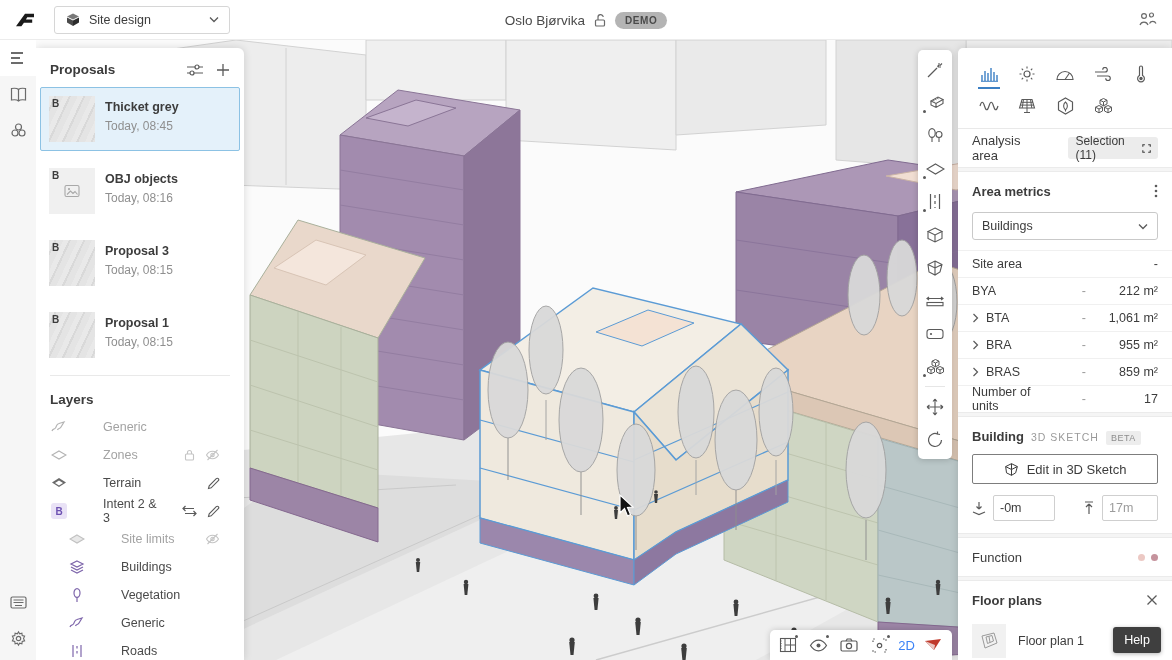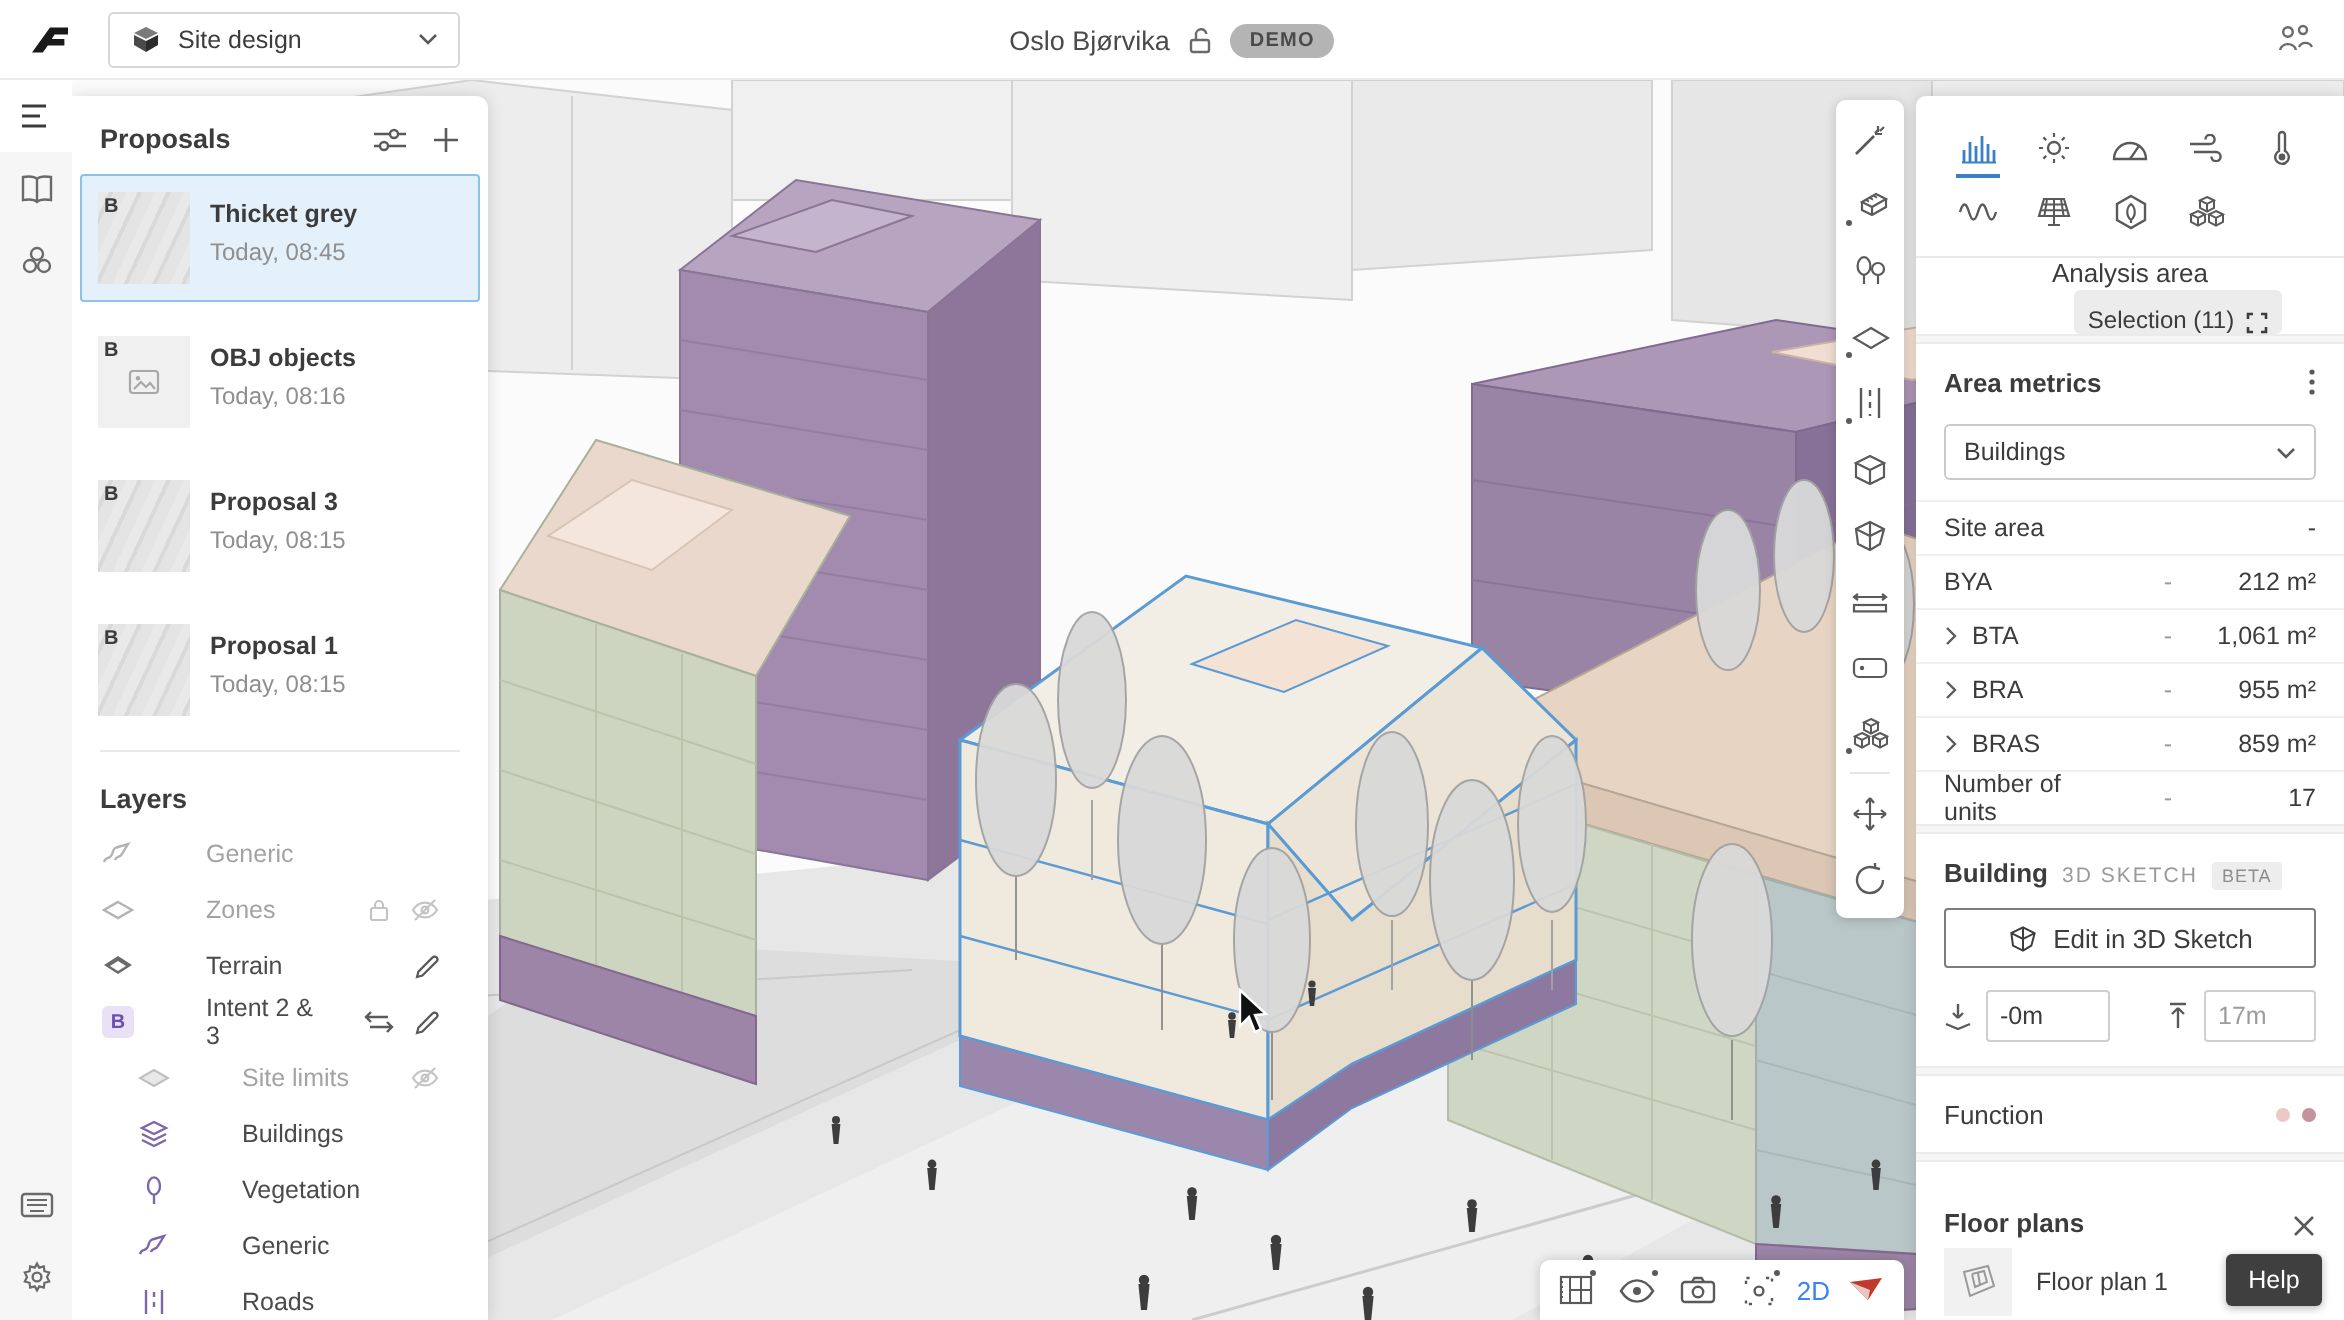--- a/index.html
+++ b/index.html
@@ -69,24 +69,24 @@
   .right-panel { position:absolute; left:958px; top:48px; width:214px; height:612px; background:#fff;
     border-radius:5px 0 0 0; box-shadow:0 0 8px rgba(0,0,0,.14); z-index:20; overflow:hidden; }
   .tab-grid { padding:10px 12px 6px 12px; }
   .tab-row { display:flex; }
   .tab-cell { width:38px; height:32px; display:flex; align-items:center; justify-content:center;
     cursor:pointer; position:relative; }
   .tab-cell.sel:after { content:""; position:absolute; left:8px; right:8px; bottom:1px; height:2px; background:#3b7fc4; }
   .rp-divider { border-top:1px solid #e9e9e9; }
   .band { height:5px; background:#f5f5f5; border-top:1px solid #ebebeb; border-bottom:1px solid #ebebeb; }
   .row { display:flex; align-items:center; padding:0 14px; }
-  .aa-row { height:38px;flex-direction:column; }
+  .aa-row { height:38px; }
   .aa-label { font-size:13px; color:#3c3c3c; flex:1; }
-  .sel-pill { background:#ececec; border-radius:3px; height:22px; display:flex; align-items:flex-end;
-    gap:6px; padding:0 7px; font-size:12px; color:#3c3c3c; cursor:pointer;margin-left:48px; }
+  .sel-pill { background:#ececec; border-radius:3px; height:22px; display:flex; align-items:center;
+    gap:6px; padding:11px 7px; font-size:12px; color:#3c3c3c; cursor:pointer;margin-left:48px; }
   .am-row { height:38px; }
   .am-title { font-size:13px; font-weight:700; flex:1; }
   .dd { margin:2px 14px 10px 14px; height:28px; border:1px solid #c9c9c9; border-radius:3px;
     display:flex; align-items:center; padding:0 9px; cursor:pointer; }
   .dd .dlbl { font-size:12.5px; flex:1; }
   .metric { height:27px; border-top:1px solid #f0f0f0; display:flex; align-items:center; padding:0 14px; }
   .metric .chev { width:14px; display:flex; }
   .metric .mlabel { font-size:12.5px; color:#3c3c3c; flex:1; }
   .metric .mmid { width:30px; text-align:right; font-size:12.5px; color:#9a9a9a; }
   .metric .mval { width:72px; text-align:right; font-size:12.5px; color:#3c3c3c; }
@@ -98,21 +98,21 @@
   .edit-btn { margin:0 14px; height:30px; border:1px solid #7d7d7d; border-radius:2px; background:#fff;
     width:186px; display:flex; align-items:center; justify-content:center; gap:8px; font-size:13px;
     color:#3c3c3c; cursor:pointer; font-family:inherit; }
   .hrow { display:flex; align-items:center; gap:7px; padding:11px 14px 12px 14px; }
   .hinput { height:26px; border:1px solid #cfcfcf; border-radius:2px; font-size:12.5px; padding:0 6px;
     font-family:inherit; color:#3c3c3c; }
   .hinput.gray { color:#9c9c9c; }
   .fn-row { height:38px; }
   .fn-label { font-size:13px; flex:1; }
   .fdot { width:7px; height:7px; border-radius:50%; display:inline-block; margin-left:6px; }
-  .fp-head { height:38px;align-items:flex-end; }
+  .fp-head { height:38px; }
   .fp-title { font-size:13px; font-weight:700; flex:1; }
   .fp-item { display:flex; align-items:center; gap:12px; padding:5px 14px; cursor:pointer; }
   .fp-thumb { width:34px; height:34px; background:#f1f1f1; display:flex; align-items:center; justify-content:center; }
   .fp-label { font-size:12.5px; }
 
   
   .bottom-bar { position:absolute; left:770px; bottom:0; width:182px; height:30px; background:#fff;
     border-radius:5px 5px 0 0; box-shadow:0 0 6px rgba(0,0,0,.18); z-index:25; display:flex;
     align-items:center; justify-content:space-evenly; }
   .bb-btn { position:relative; display:flex; align-items:center; justify-content:center; cursor:pointer; width:24px; height:24px; }

